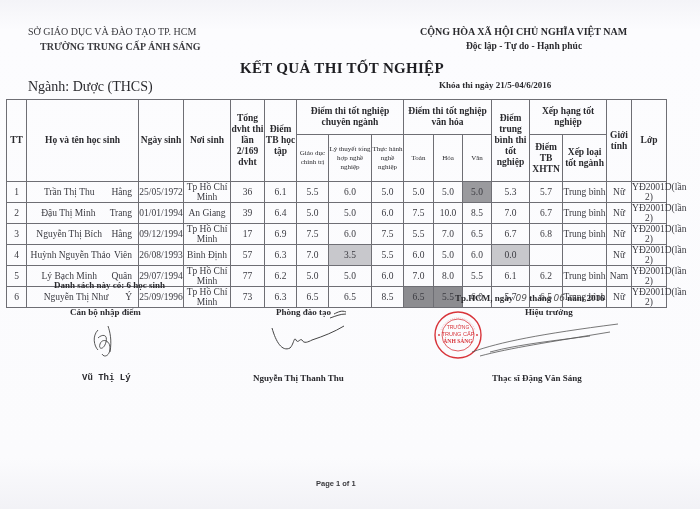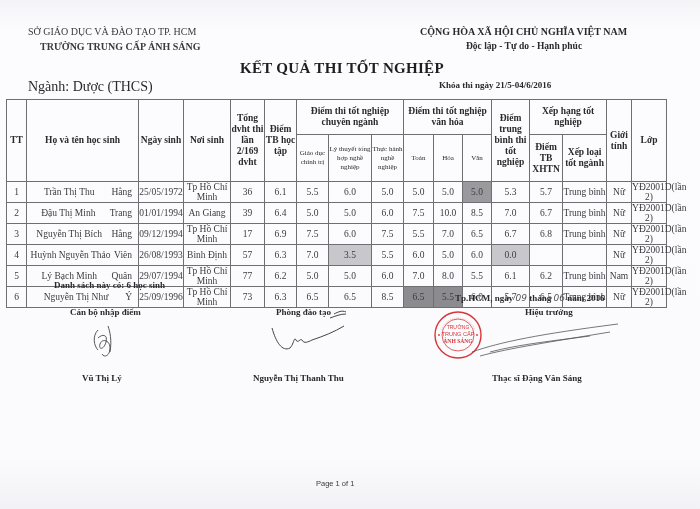--- a/index.html
+++ b/index.html
@@ -43,30 +43,30 @@
   td.class-sm { font-size:3.5px; color:#555;margin-top:35px; }
   td.gray1 { background:#9a9a9e; }
   td.gray2 { background:#c8c8cc; }
   td.gray3 { background:#8c8c90; }
   td.rank { font-size:8.5px; }
 
   .count { left:6px; top:280px; font-size:9px; font-weight:bold; color:#2a2a2e;margin-left:48px; }
   .sig-label { font-size:9px; font-weight:bold; color:#2a2a2e; }
   .sig-name { font-size:9px; font-weight:bold; color:#2a2a2e; }
   .sig1-label { left:70px; top:307px; }
-  .sig1-name { left:82px; top:373px; }
+  .sig1-name { left:82px; top:373px;font-family:Liberation Mono, monospace; }
   .sig2-label { left:276px; top:307px; }
   .sig2-name { left:253px; top:373px; }
   .sig3-place { left:455px; top:293px; }
   .sig3-label { left:525px; top:307px; }
   .sig3-name { left:492px; top:373px; }
   .hand { font-family:"DejaVu Sans", sans-serif; font-style:italic; font-weight:normal; color:#555; }
   .stamp { position:absolute; left:433px; top:310px; width:50px; height:50px; }
   .sig-svg { position:absolute; }
-  .footer { left:316px; top:479px; font-size:7.5px; font-family:"Liberation Sans", sans-serif; color:#3a3a3e; }
+  .footer { left:316px; top:479px; font-size:7.5px; font-family:"Liberation Sans", sans-serif; color:#3a3a3e;font-weight:bold; }
 </style>
 </head>
 <body>
 
 <div class="page">
 
   <div class="abs hdr-left1">SỞ GIÁO DỤC VÀ ĐÀO TẠO TP. HCM</div>
   <div class="abs hdr-left2">TRƯỜNG TRUNG CẤP ÁNH SÁNG</div>
   <div class="abs hdr-right1">CỘNG HÒA XÃ HỘI CHỦ NGHĨA VIỆT NAM</div>
   <div class="abs hdr-right2">Độc lập - Tự do - Hạnh phúc</div>

